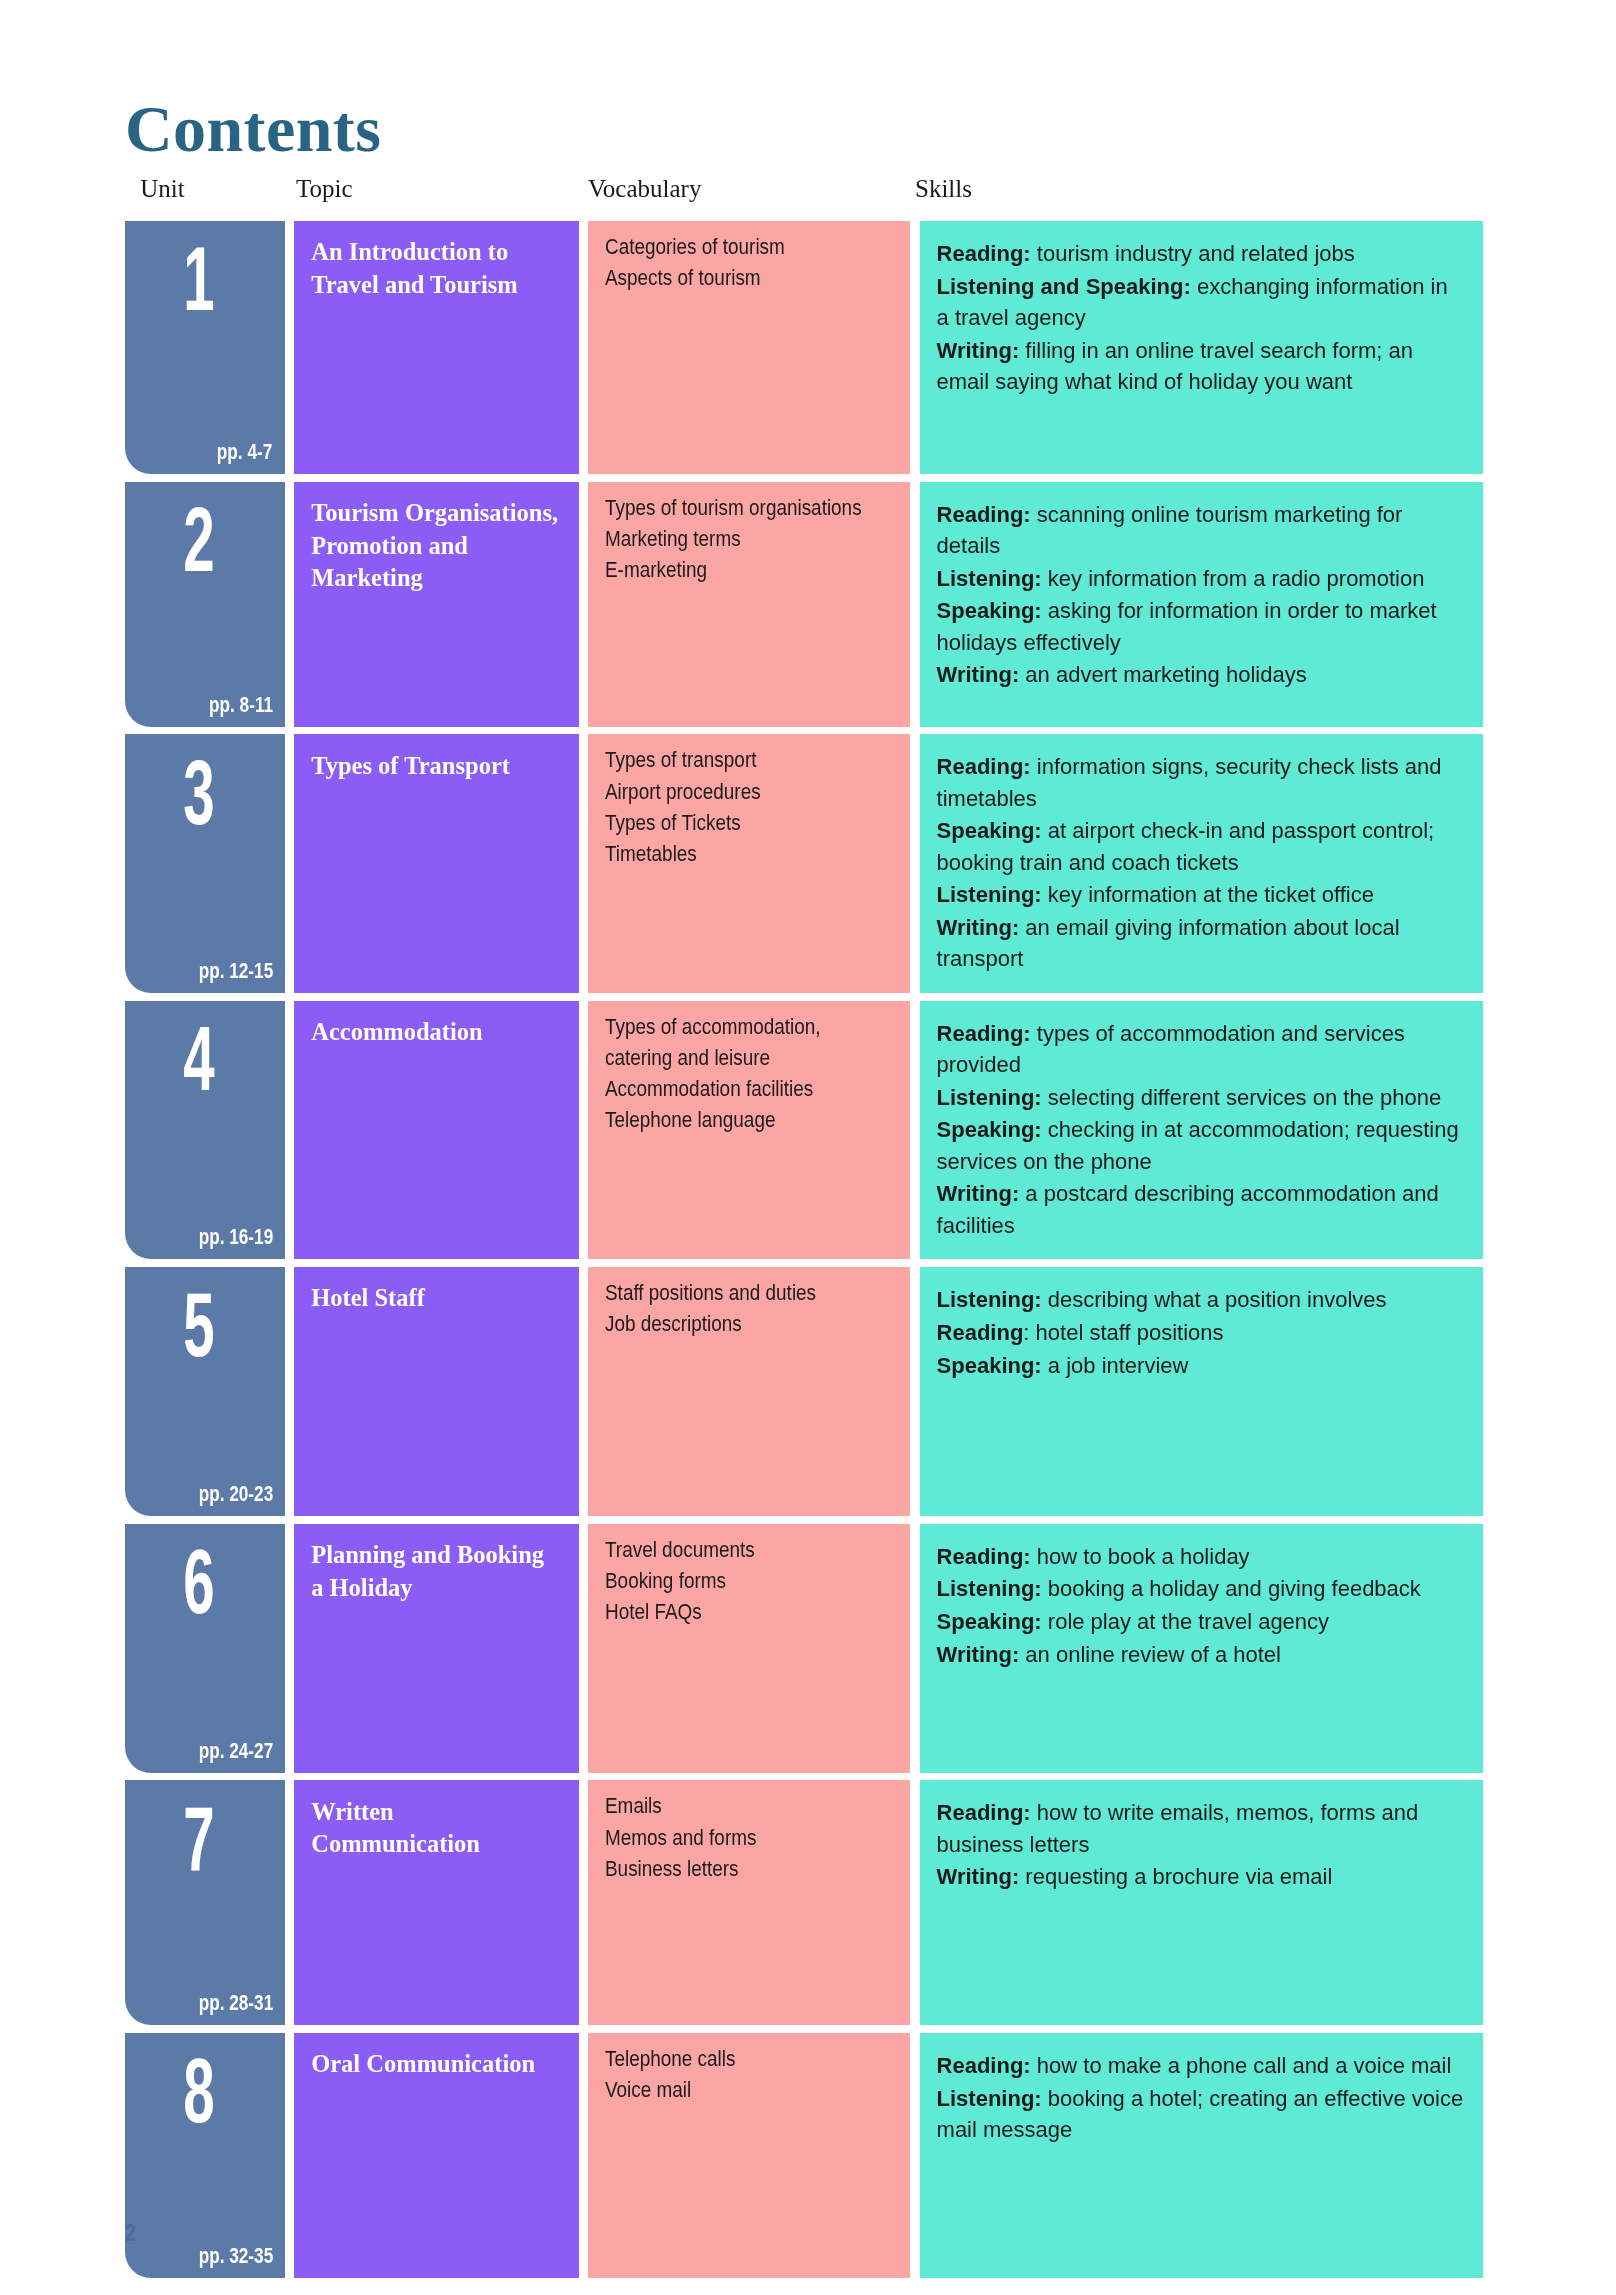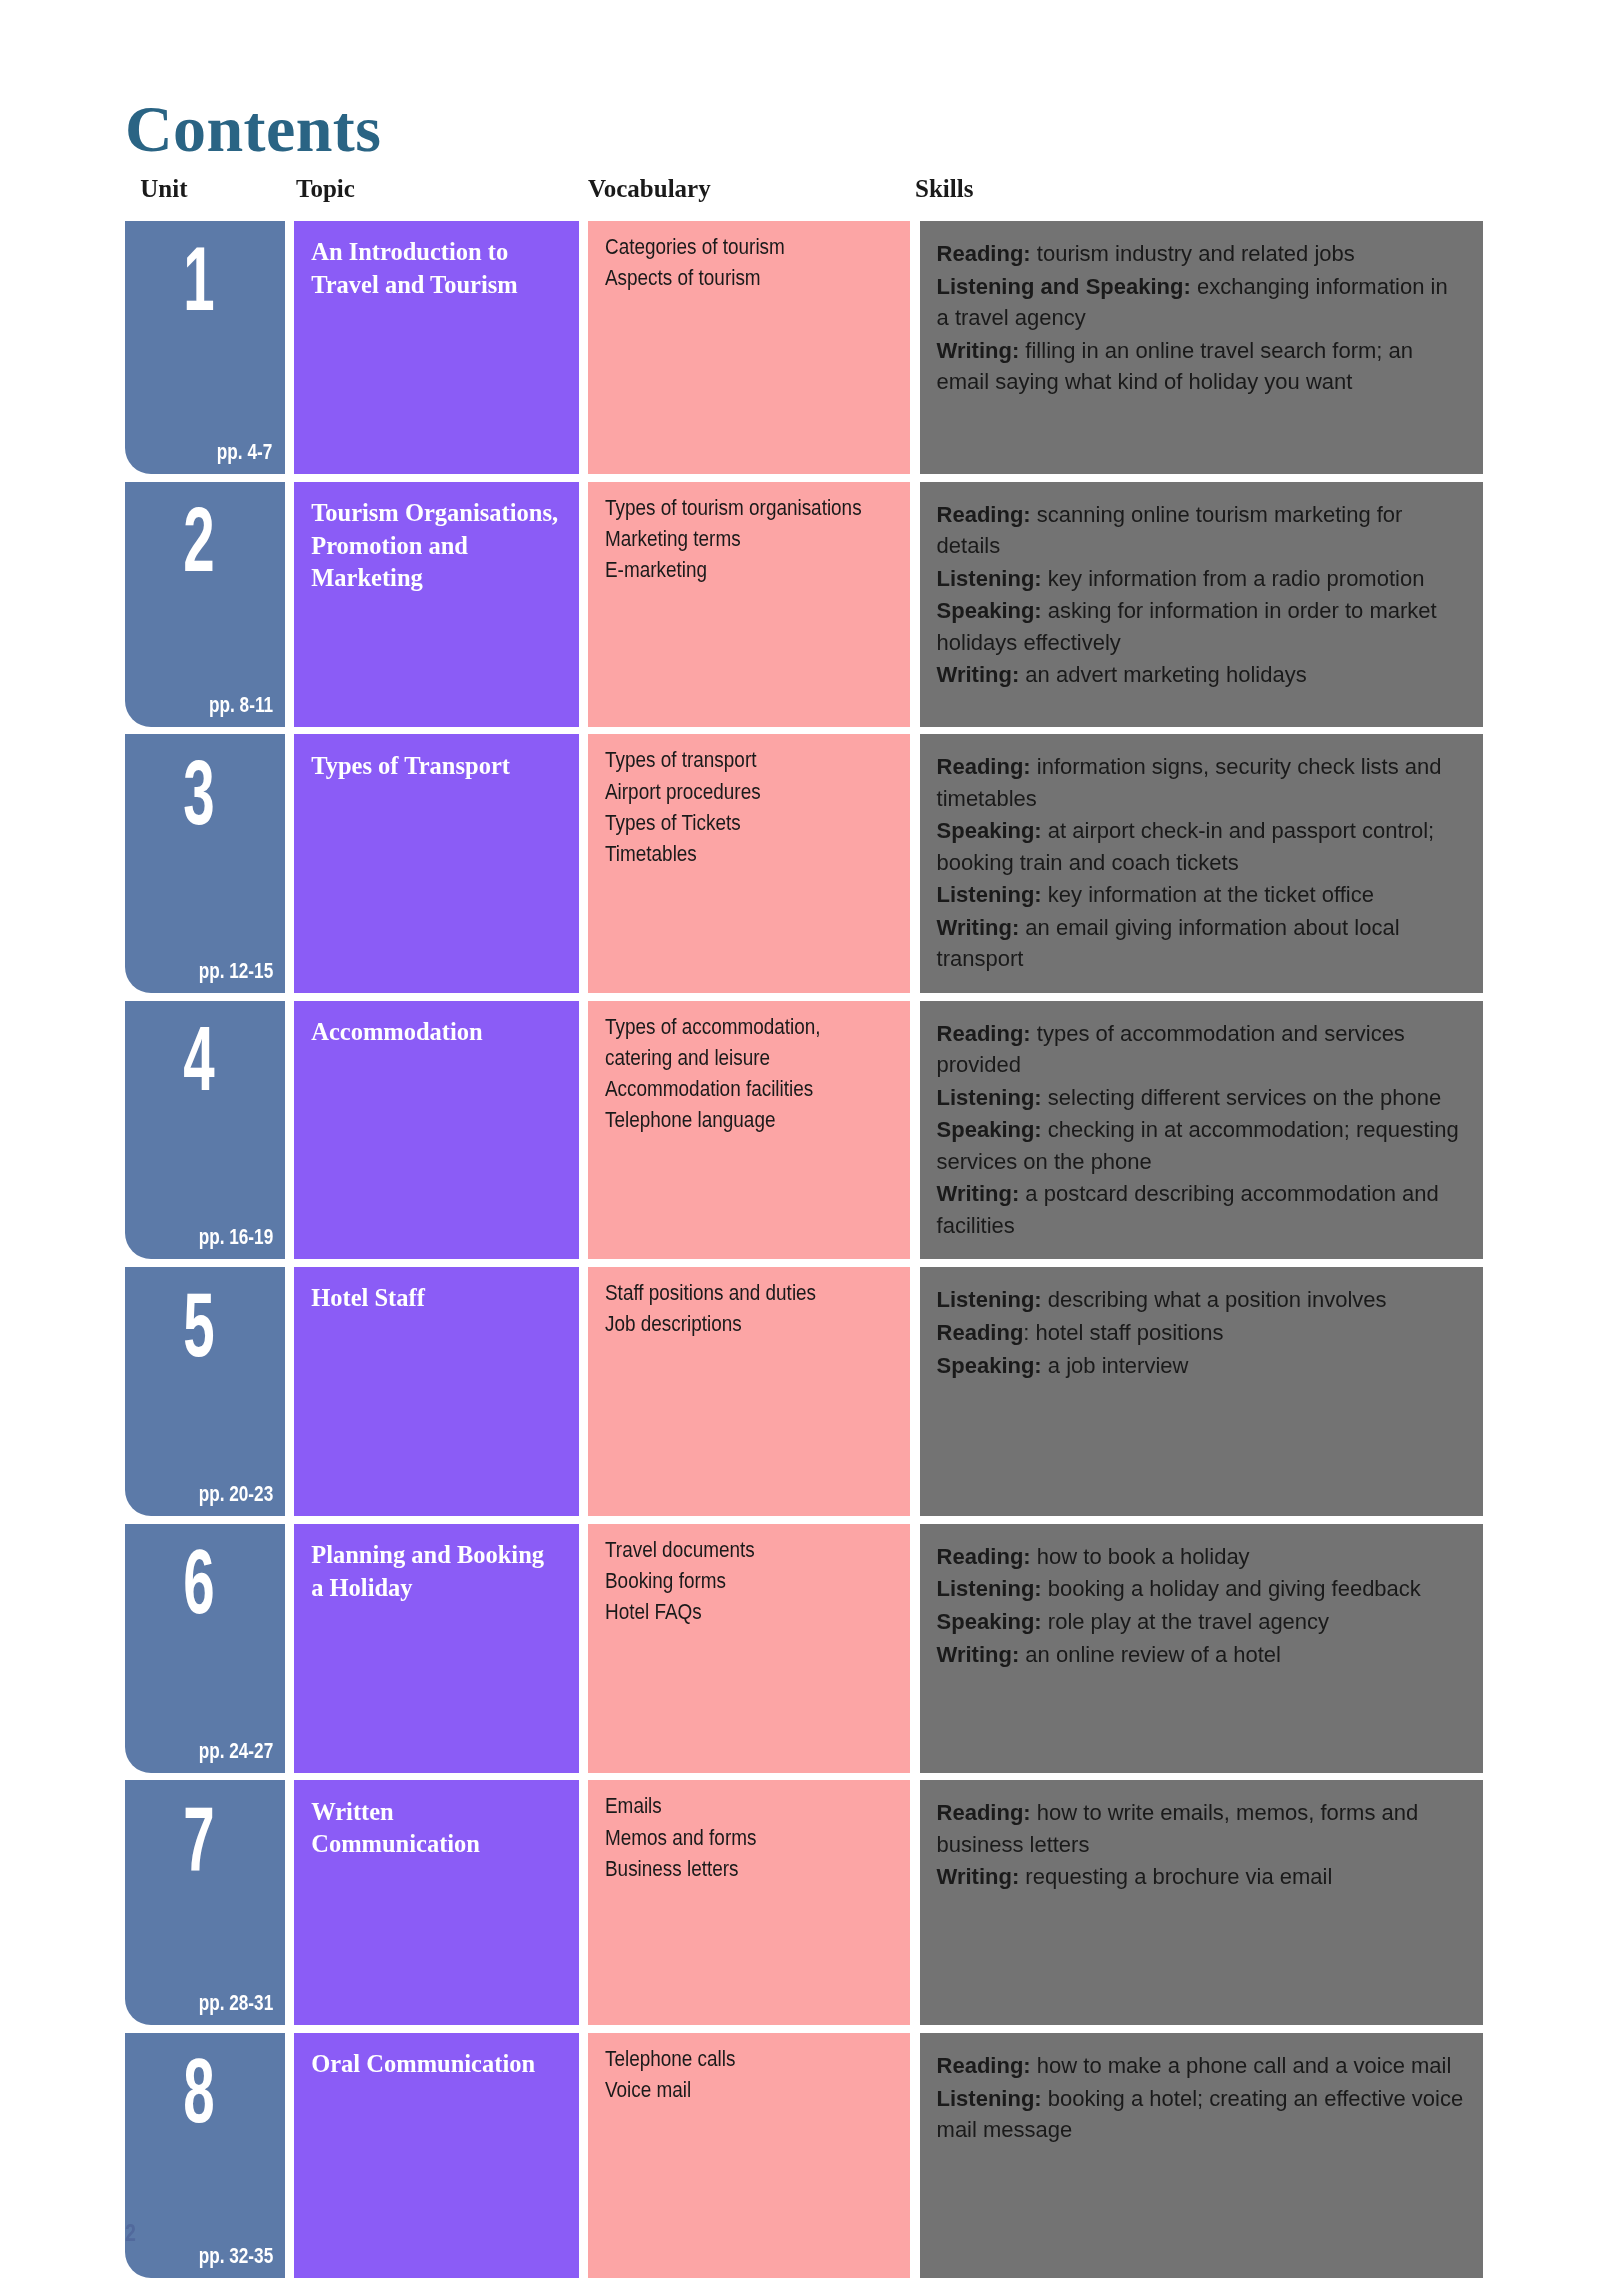--- a/index.html
+++ b/index.html
@@ -41,21 +41,21 @@
   .col-headers {
     position: absolute;
     left: 125px;
     top: 175px;
     width: 1358px;
     height: 37px;
   }
   .col-header {
     position: absolute;
     font-family: "Liberation Serif", "DejaVu Serif", serif;
-    font-weight: bold;
+    font-weight: normal;
     font-size: 25px;
     color: #1a1a1a;
     white-space: nowrap;
     text-align: right;
   }
   .ch-unit  { left: 15.3px; }
   .ch-topic { left: 171px; }
   .ch-vocab { left: 463px; }
   .ch-skills{ left: 790px; }
 
@@ -144,21 +144,21 @@
     line-height: 1.42;
     color: #1a1a1a;
     transform: scaleX(0.86);
     transform-origin: left center;
     white-space: nowrap;
   }
 
   
   .cell-skills {
     flex: 1 1 auto;
-    background: #737373;
+    background: #5eead4;
     box-sizing: border-box;
     padding: 17px 18.4px 17px 17px;
   }
   .skill-line {
     font-family: "Liberation Sans Narrow", "Liberation Sans", sans-serif;
     font-size: 22px;
     line-height: 1.42;
     color: #1a1a1a;
     margin-bottom: 1.5px;
   }

